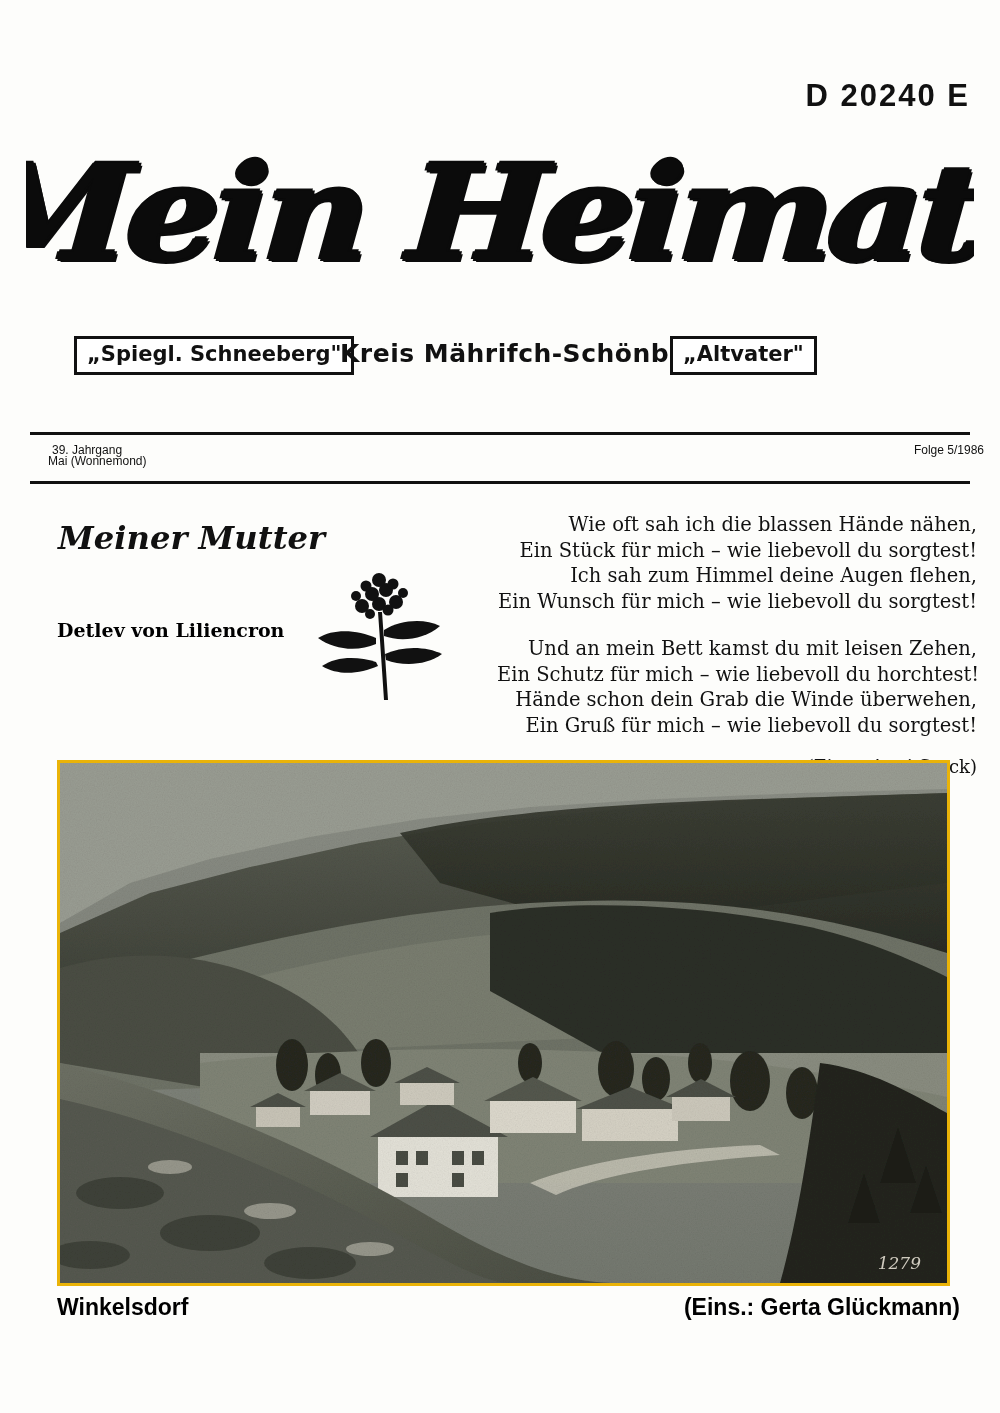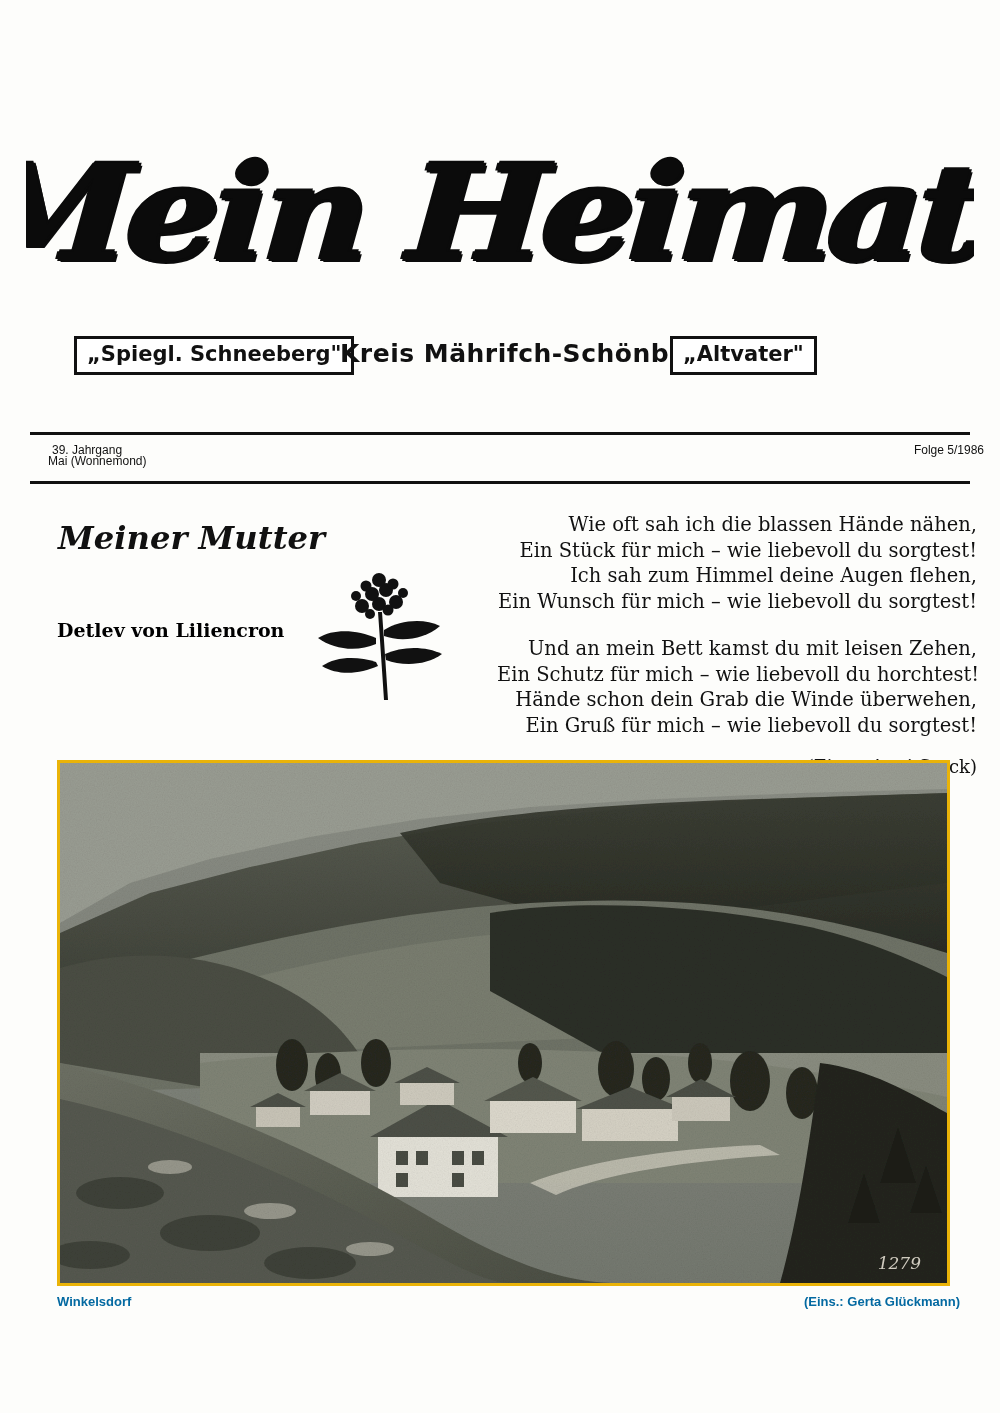--- a/index.html
+++ b/index.html
@@ -208,42 +208,43 @@
   .photo-svg { display: block; width: 100%; height: 100%; }
 
   .caption-row {
     position: absolute;
     top: 1294px;
     left: 57px;
     width: 903px;
     height: 26px;
     font-family: "Liberation Sans", sans-serif;
     font-weight: bold;
-    font-size: 13px;
-    color: #0369a1;
+    font-size: 23px;
+    color: #000000;
   }
   .caption-left { position: absolute; left: 0; top: 0; }
   .caption-right { position: absolute; right: 0; top: 0; }
 
   .photo-number {
     position: absolute;
     right: 26px;
     bottom: 10px;
     color: #efe9dc;
     font-family: "DejaVu Serif", serif;
     font-style: italic;
     font-size: 17px;
     opacity: 0.85;
   }
 </style>
 </head>
 <body>
 
 <div class="page">
 
+  <div class="postal-code">D 20240 E</div>
 
   <div class="masthead">
     <div class="masthead-title">Mein Heimatbote</div>
   </div>
 
   <div class="sub-row">
     <div class="boxed boxed-left">„Spiegl. Schneeberg"</div>
     <div class="region-center">Kreis Mährifch-Schönberg</div>
     <div class="boxed boxed-right">„Altvater"</div>
   </div>

